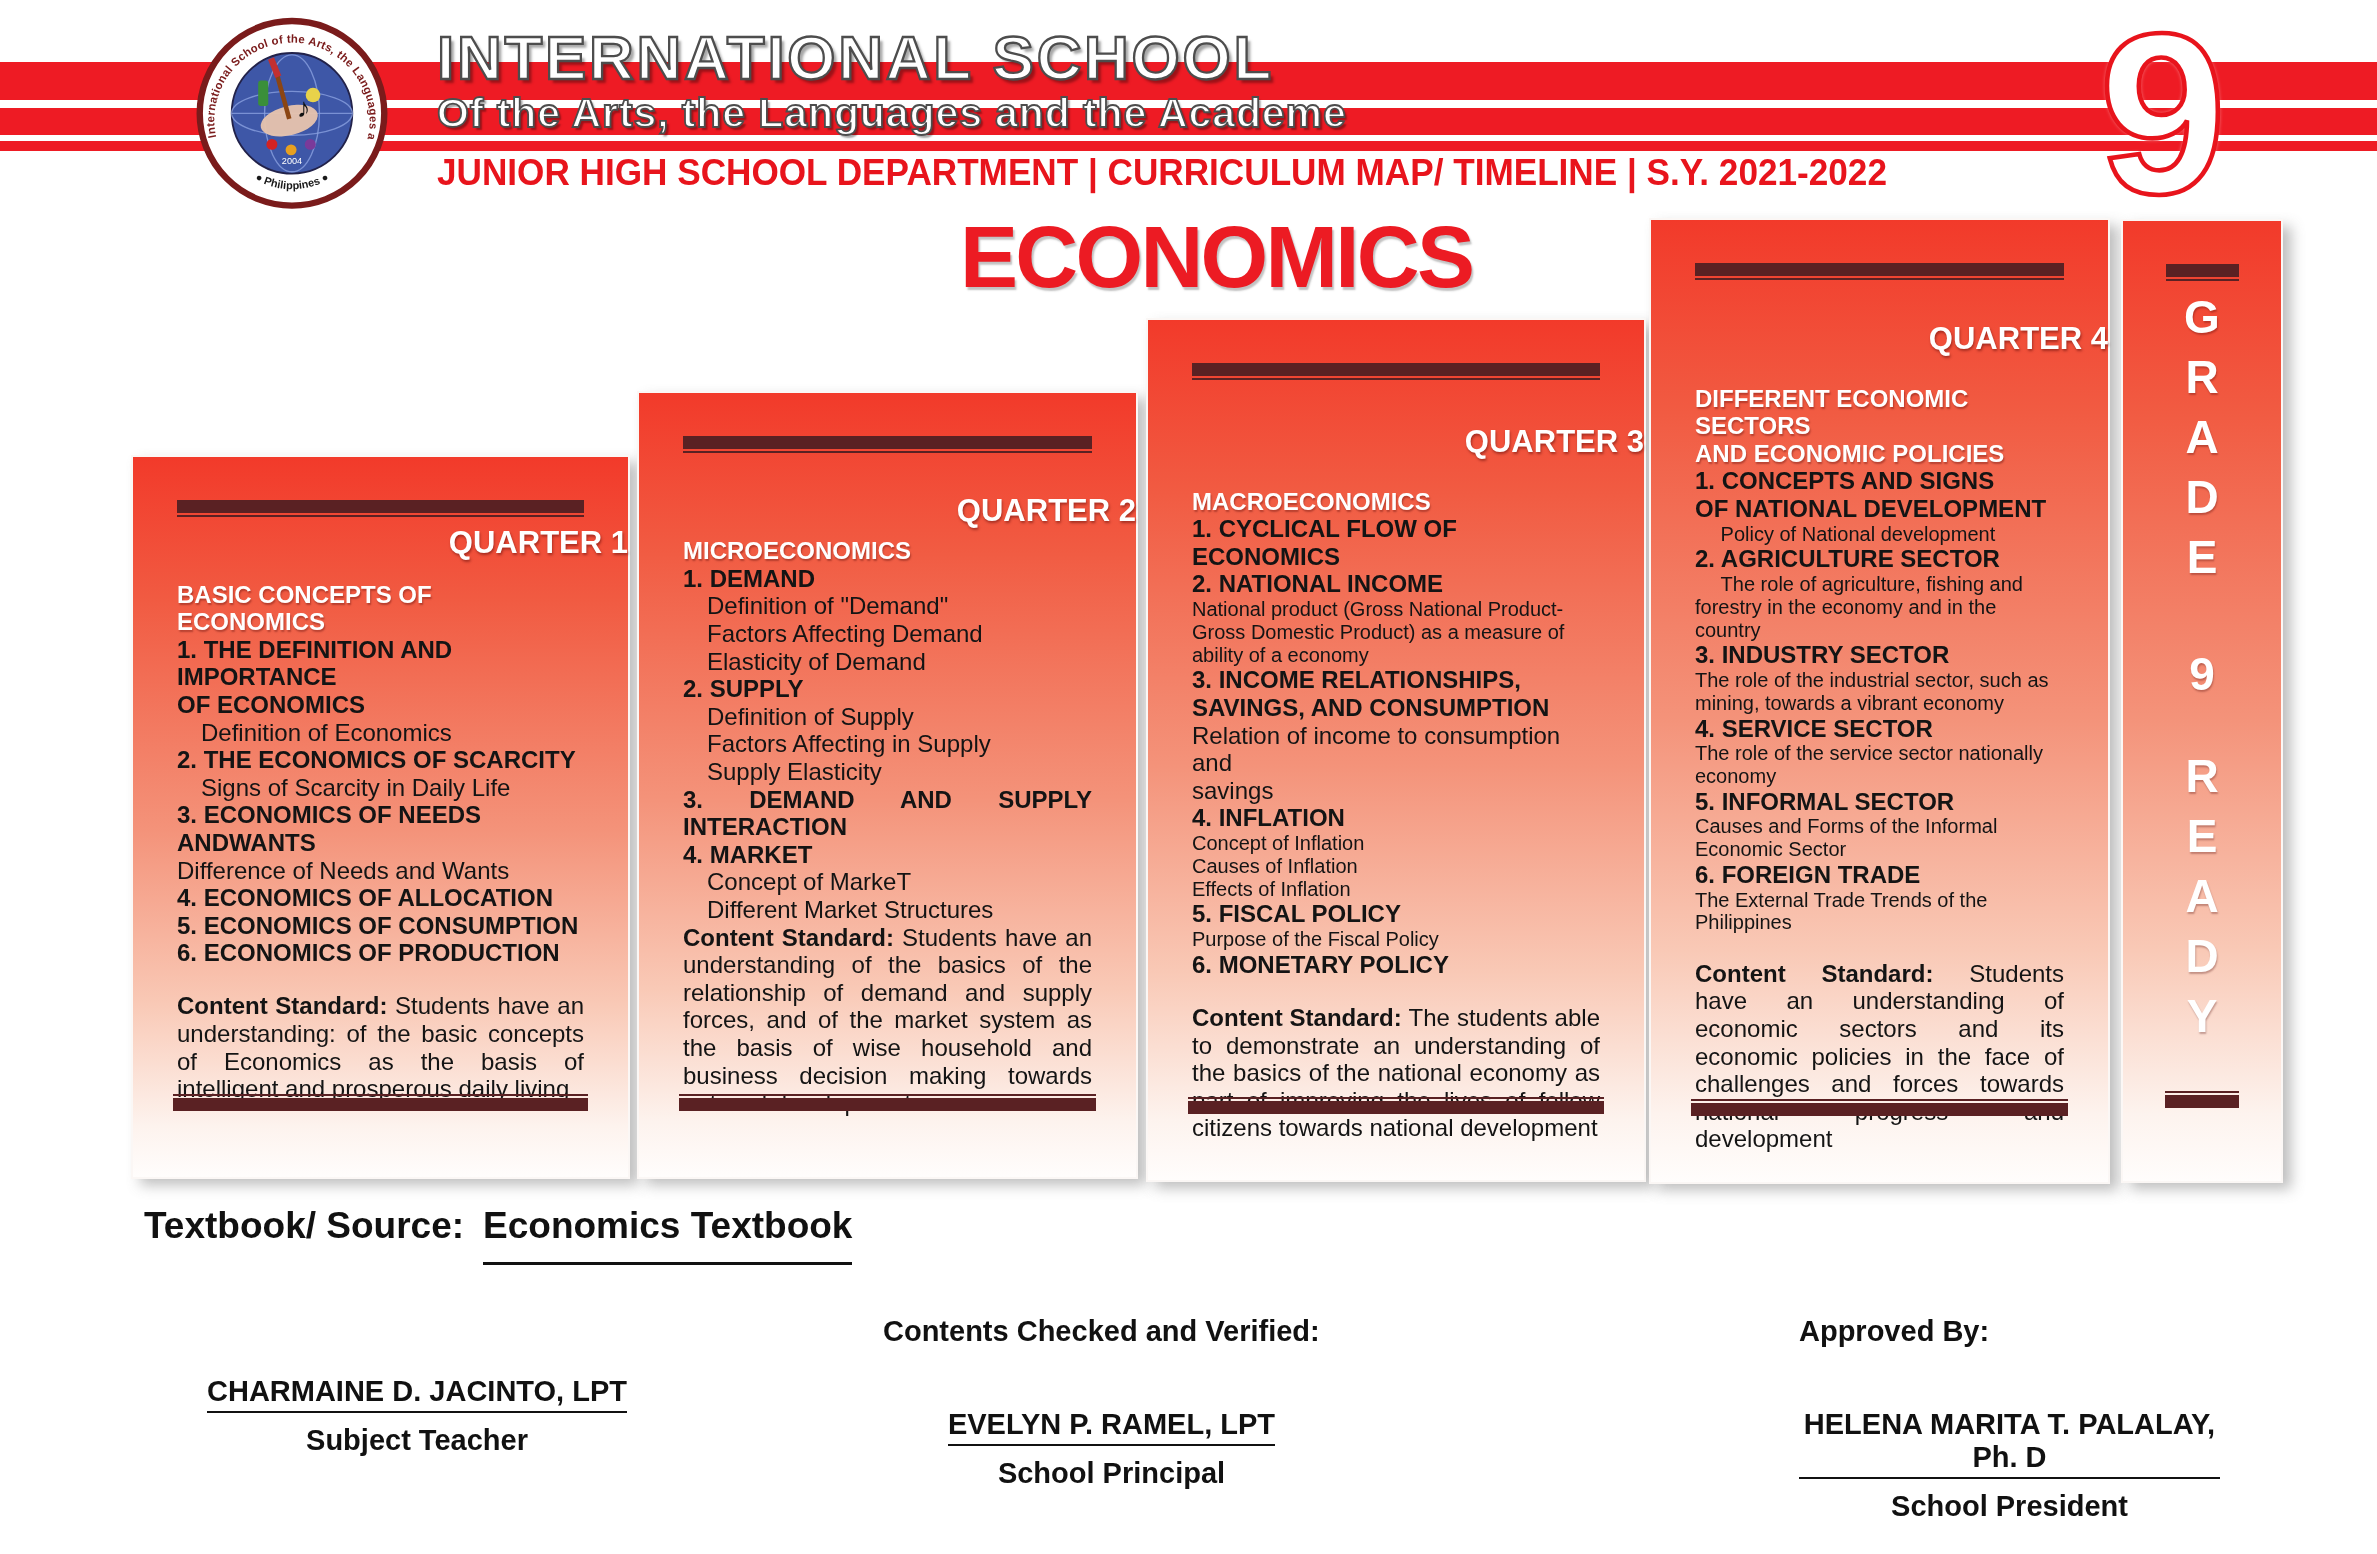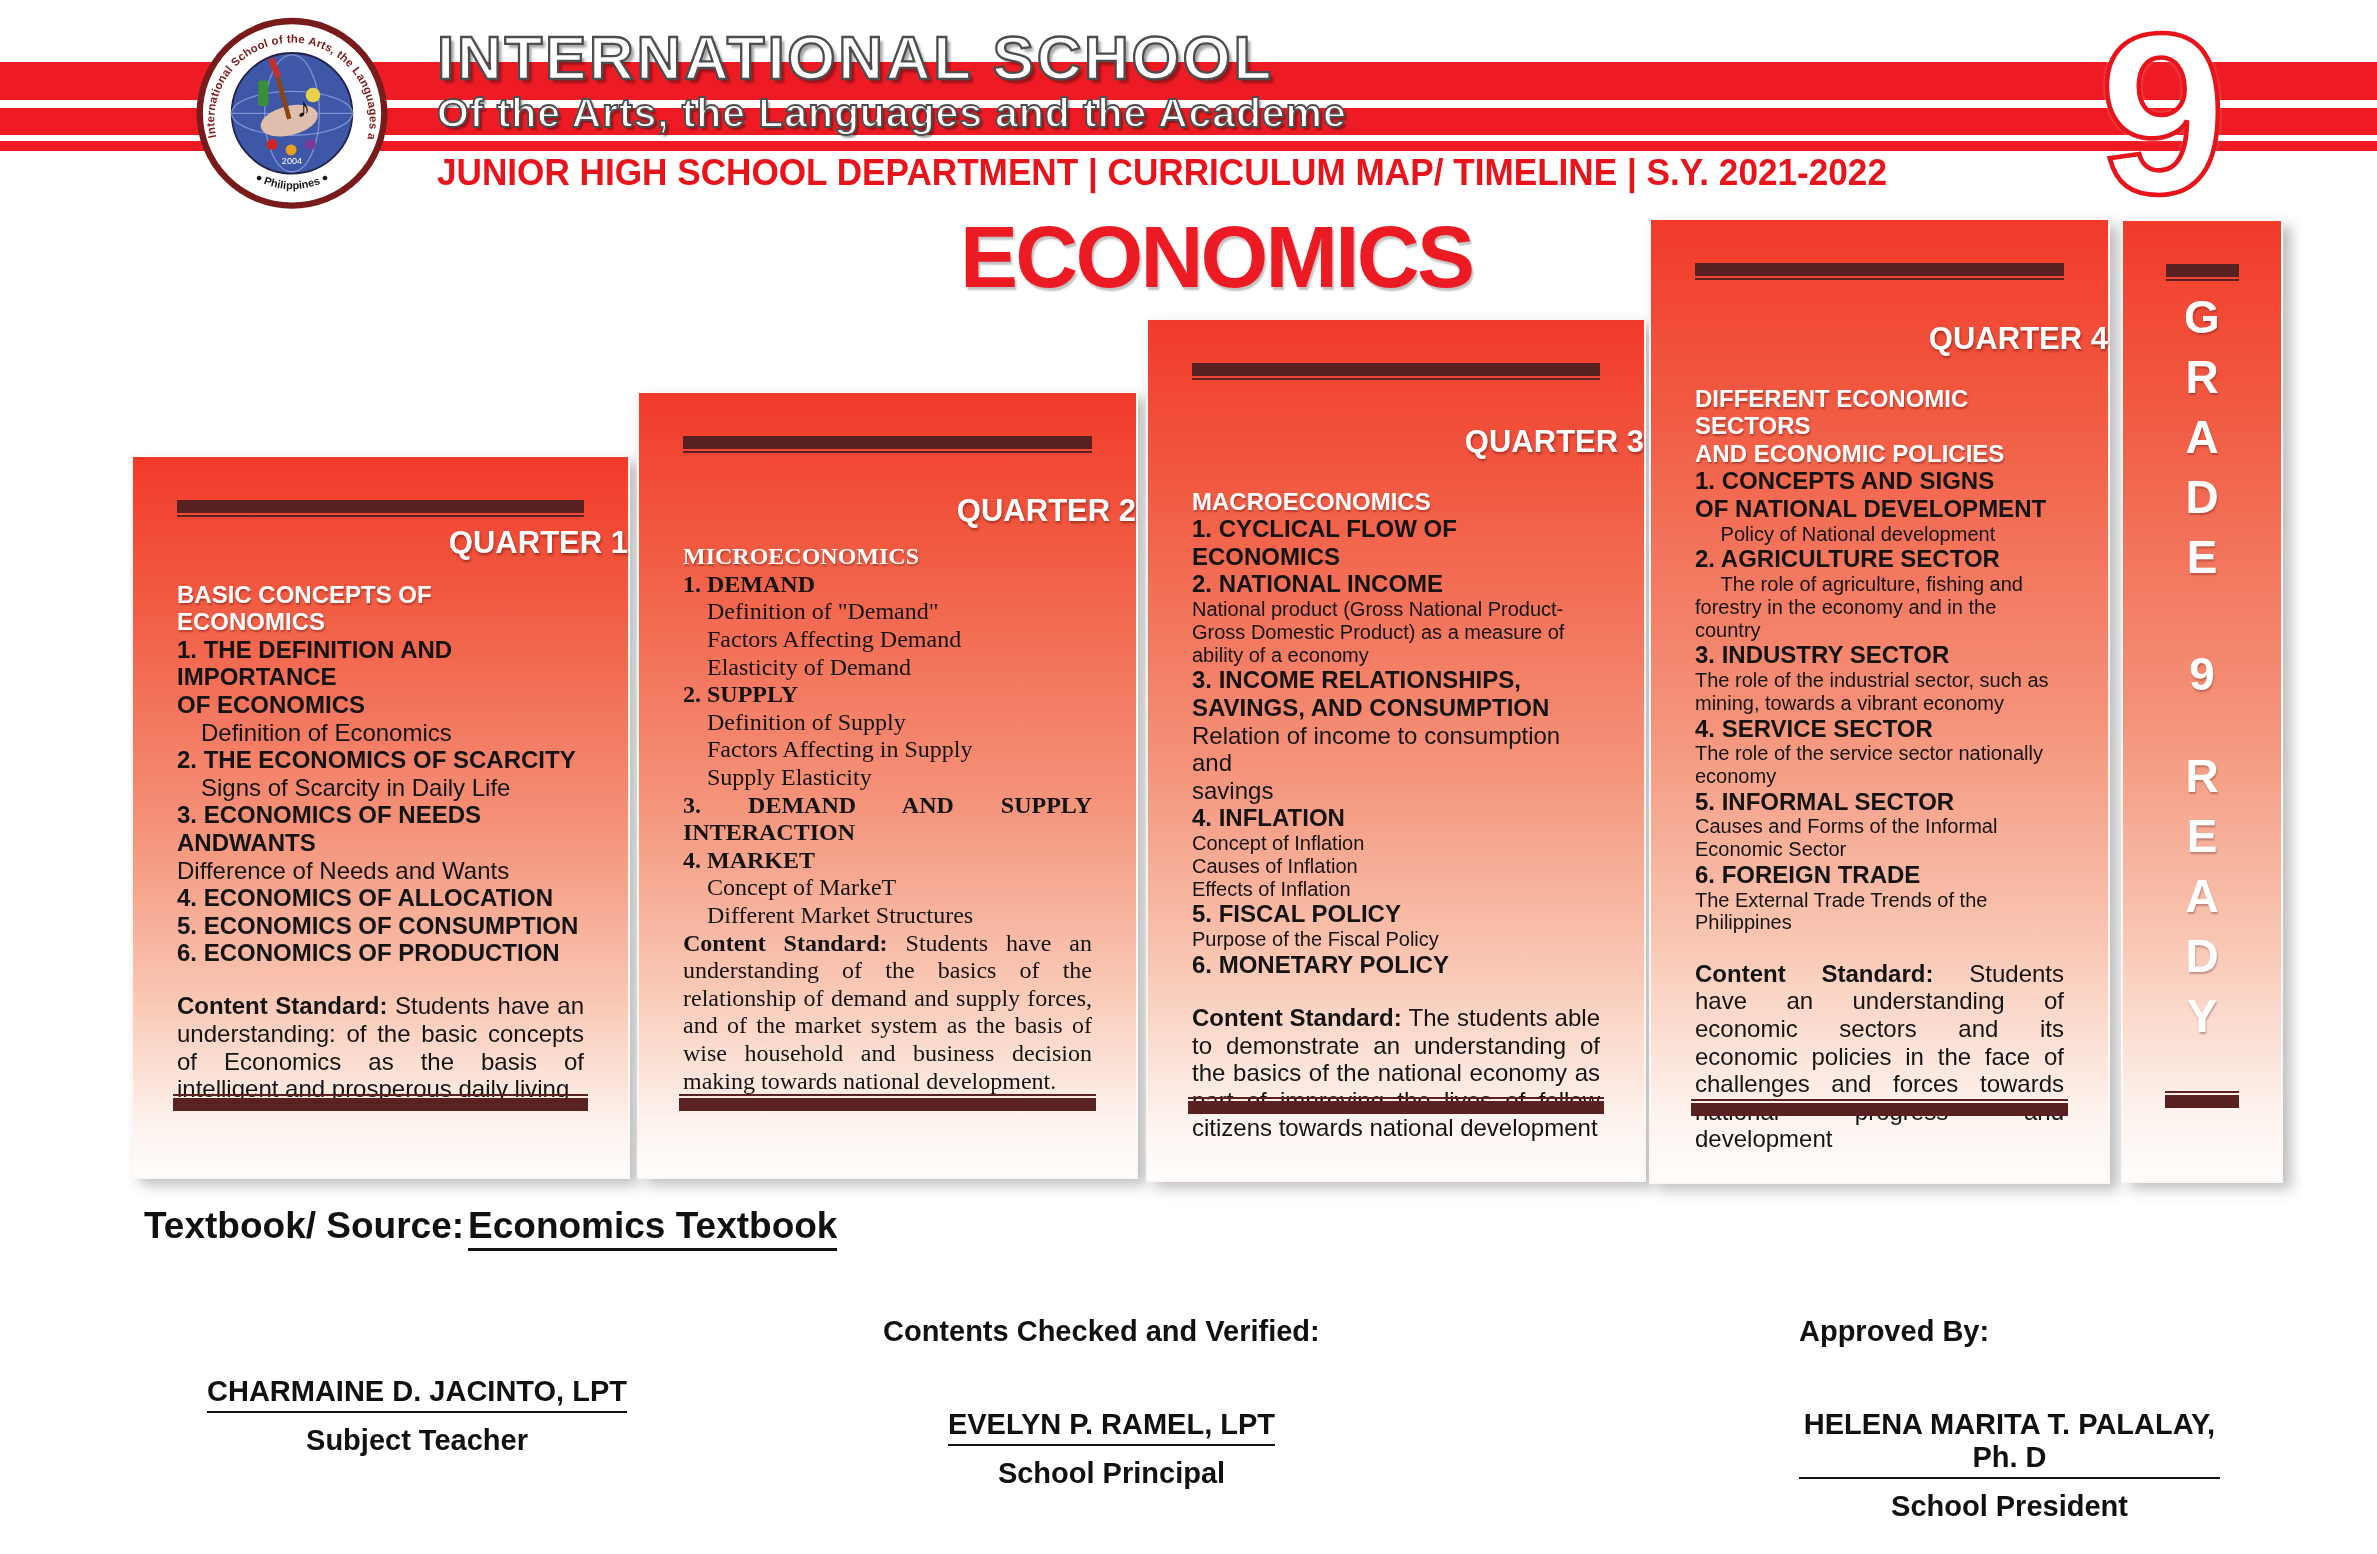--- a/index.html
+++ b/index.html
@@ -49,21 +49,21 @@
   .bar-bottom .t2{height:12.8px;background:#5a2123;margin-top:2.7px;}
 
   .qlabel{margin-top:9.1px;text-align:right;font-size:31px;font-weight:bold;color:#fff;
     text-shadow:0.9px 1.8px 2.7px rgba(70,0,0,.45);}
   .q1 .qlabel{margin-top:7.3px;padding-left:43px;}
   .q2 .qlabel{margin-top:40px;}
   .q3 .qlabel{margin-top:44px;}
   .q4 .qlabel{margin-top:41px;}
 
   .items{margin:20px 44px 0 44px;}
-  .q2 .items{margin-top:14px;font-family:Liberation Serif, serif;}
+  .q2 .items{margin-top:8px;}
   .q3 .items{margin-top:27.4px;}
   .q4 .items{margin-top:27.4px;}
 
   .li{font-size:24px;line-height:1.15;color:#141414;white-space:pre-line;}
   .li.wh{color:#fff;font-weight:bold;text-shadow:0.9px 1.8px 1.8px rgba(70,0,0,.35);}
   .li.b{font-weight:bold;}
   .li.s{font-size:20px;line-height:1.14;}
   .li.pad{padding-left:24px;}
   .li.first{text-indent:25.6px;}
   .li.gap{height:25.6px;}
@@ -74,21 +74,21 @@
   .panel{left:2121px;top:219px;width:158px;height:960px;}
   .panel .bar-top{margin:43px auto 0 auto;width:73px;}
   .panel .bar-bottom{left:42px;right:42px;bottom:73px;}
   .pletters{margin-top:5.5px;}
   .pletter{height:60px;display:flex;align-items:center;justify-content:center;
     font-size:46px;font-weight:bold;color:#fff;text-shadow:0.9px 1.8px 1.8px rgba(70,0,0,.3);}
   .pspace1{height:57px;} .pspace2{height:42px;}
 
   
   .textbook{left:144px;top:1205px;font-size:37px;font-weight:bold;color:#111;}
-  .textbook .uval{border-bottom:3.7px solid #111;padding-bottom:2px;margin-left:4px;}
+  .textbook .uval{border-bottom:3.7px solid #111;padding-bottom:16px;margin-left:19px;}
   .sigcol{position:absolute;top:1315px;}
   .sigcol .slabel{font-size:29px;font-weight:bold;color:#111;}
   .sigcol .sname{margin-top:60px;text-align:center;font-size:29px;font-weight:bold;color:#111;}
   .sigcol .sname span{display:inline-block;border-bottom:2.7px solid #111;padding-bottom:2.7px;}
   .sigcol .srole{margin-top:11px;text-align:center;font-size:29px;font-weight:bold;color:#111;}
   .col1{left:152px;width:530px;}
   .col2{left:883px;width:457px;}
   .col3{left:1799px;width:421px;}
 </style>
 </head>

